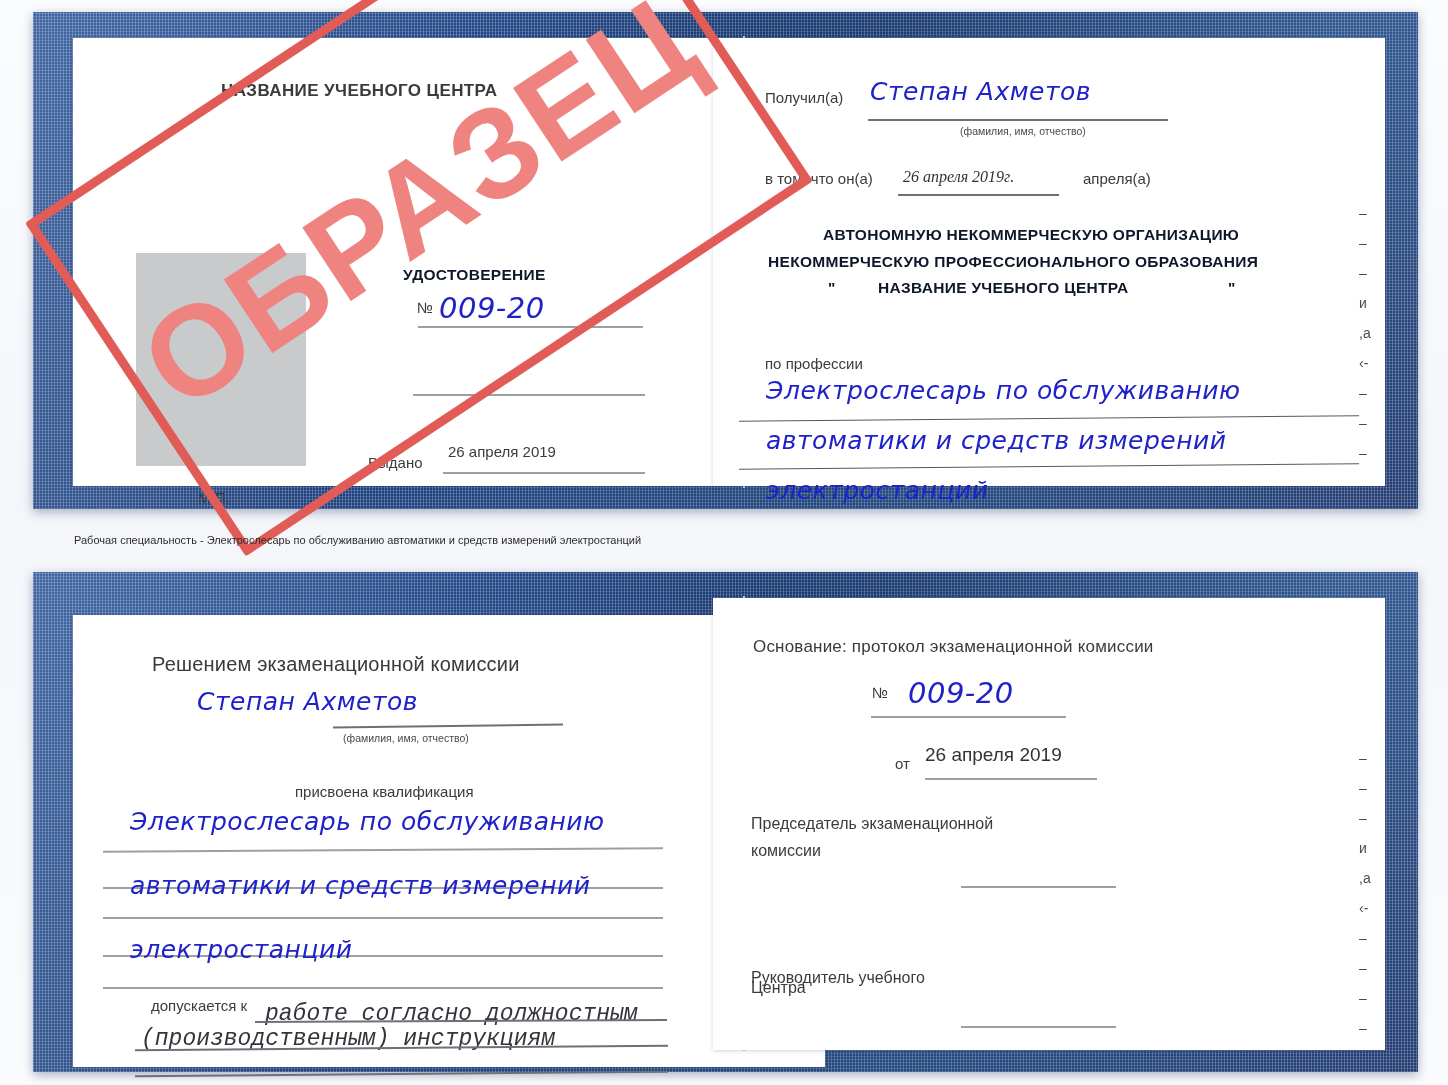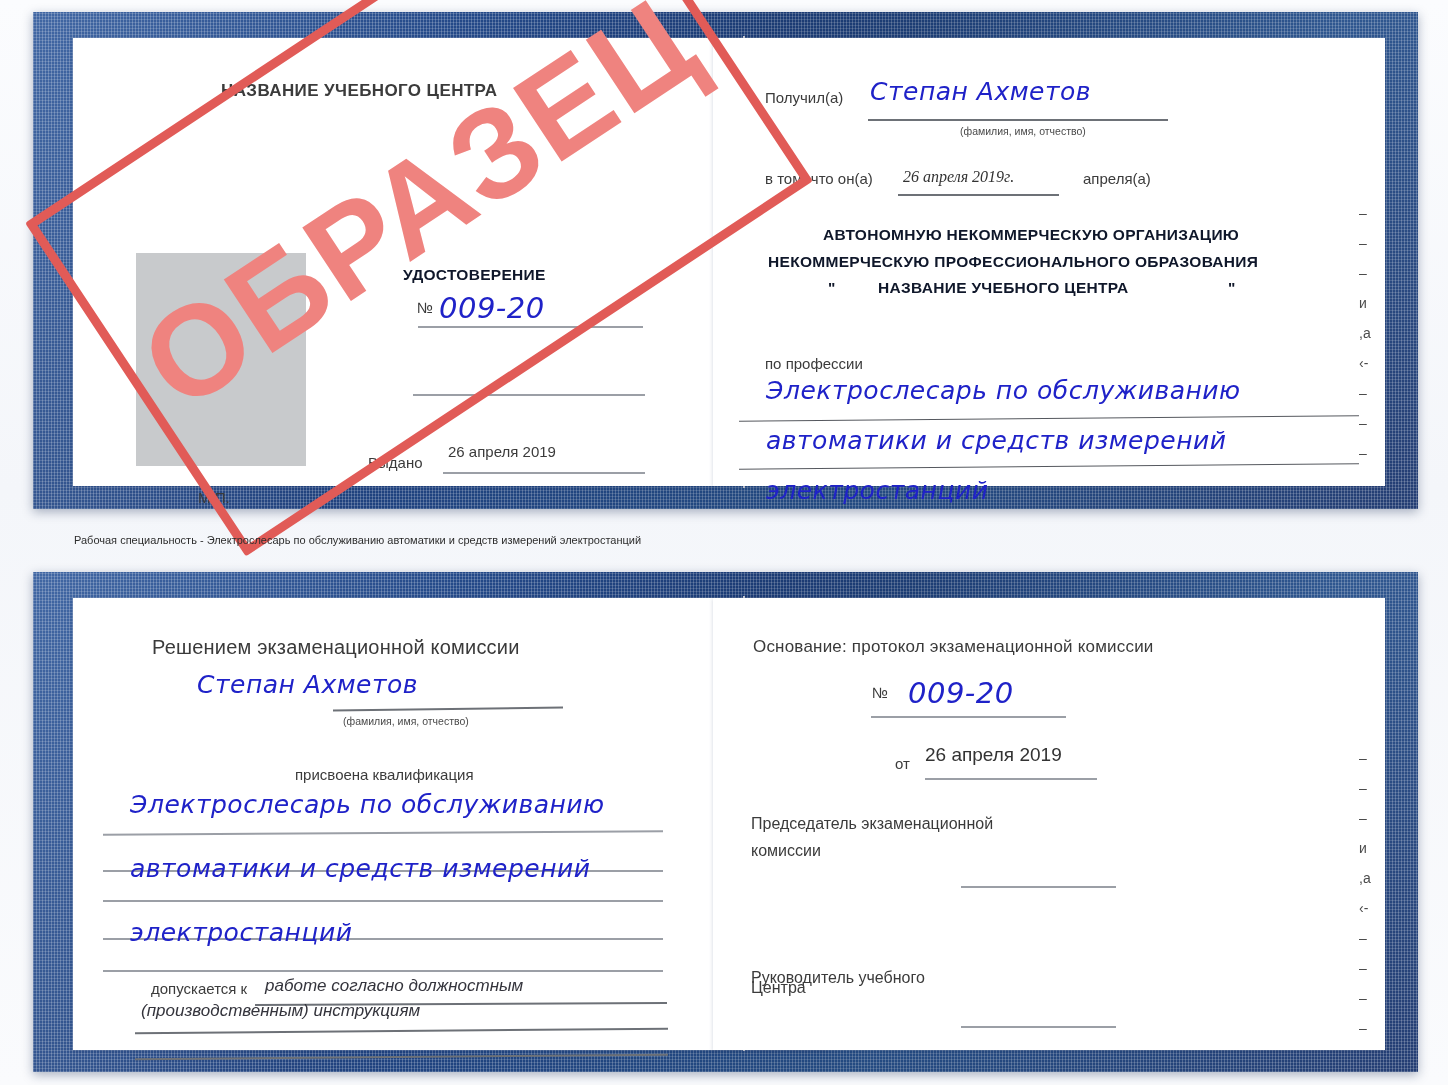--- a/index.html
+++ b/index.html
@@ -38,21 +38,21 @@
     background:linear-gradient(180deg,#c9cdd4,#7d838c 35%,#9aa0a8 70%,#c9cdd4);
   }
 
   
   .t{position:absolute;white-space:pre;color:#3a3a3a;line-height:1;}
   .hdr{font-size:17px;font-weight:bold;letter-spacing:.4px;color:#3b3b3b;}
   .hdr2{font-size:15.5px;font-weight:bold;letter-spacing:.3px;color:#0f172a;}
   .lbl{font-size:15px;color:#3b3b3b;}
   .lbl-sm{font-size:10.5px;color:#4a4a4a;}
   .ser{font-family:"Liberation Serif","DejaVu Serif",serif;}
-  .ital{font-family:Liberation Sans, sans-serif;font-style:italic;font-size:17px;color:#34343c;}
+  .ital{font-family:Liberation Mono, monospace;font-style:italic;font-size:23px;color:#34343c;margin-top:9px;}
   .hand{
     font-family:"DejaVu Sans","Liberation Sans",sans-serif;
     font-style:italic;color:#1f22c8;font-weight:500;
     letter-spacing:.5px;
   }
   .hand-lg{font-size:25px;}
   .hand-md{font-size:29px;}
 
   
   .rule{position:absolute;background:#9b9fa6;height:2px;}
@@ -162,21 +162,21 @@
     <div class="stamp-text">ОБРАЗЕЦ</div>
   </div>
 </div>
 
 <div class="caption" style="left:74px;top:533px;">Рабочая специальность - Электрослесарь по обслуживанию автоматики и средств измерений электростанций</div>
 
 <div class="book" style="left:33px;top:572px;width:1385px;height:500px;">
 
   <div class="cover"></div>
 
-  <div class="page left" style="left:40px;top:26px;width:752px;height:452px;">
+  <div class="page left" style="left:40px;top:43px;width:752px;height:452px;">
 
     <div class="t" style="left:79px;top:39px;font-size:20px;color:#3a3a3a;letter-spacing:.2px;">Решением экзаменационной комиссии</div>
 
     <div class="t hand hand-lg" style="left:124px;top:74px;">Степан Ахметов</div>
     <div class="rule thin" style="left:260px;top:110px;width:230px;transform:rotate(-0.8deg);"></div>
     <div class="t lbl-sm" style="left:270px;top:118px;">(фамилия, имя, отчество)</div>
 
     <div class="t lbl" style="left:222px;top:169px;">присвоена квалификация</div>
 
     <div class="t hand hand-lg" style="left:57px;top:194px;">Электрослесарь по обслуживанию</div>

